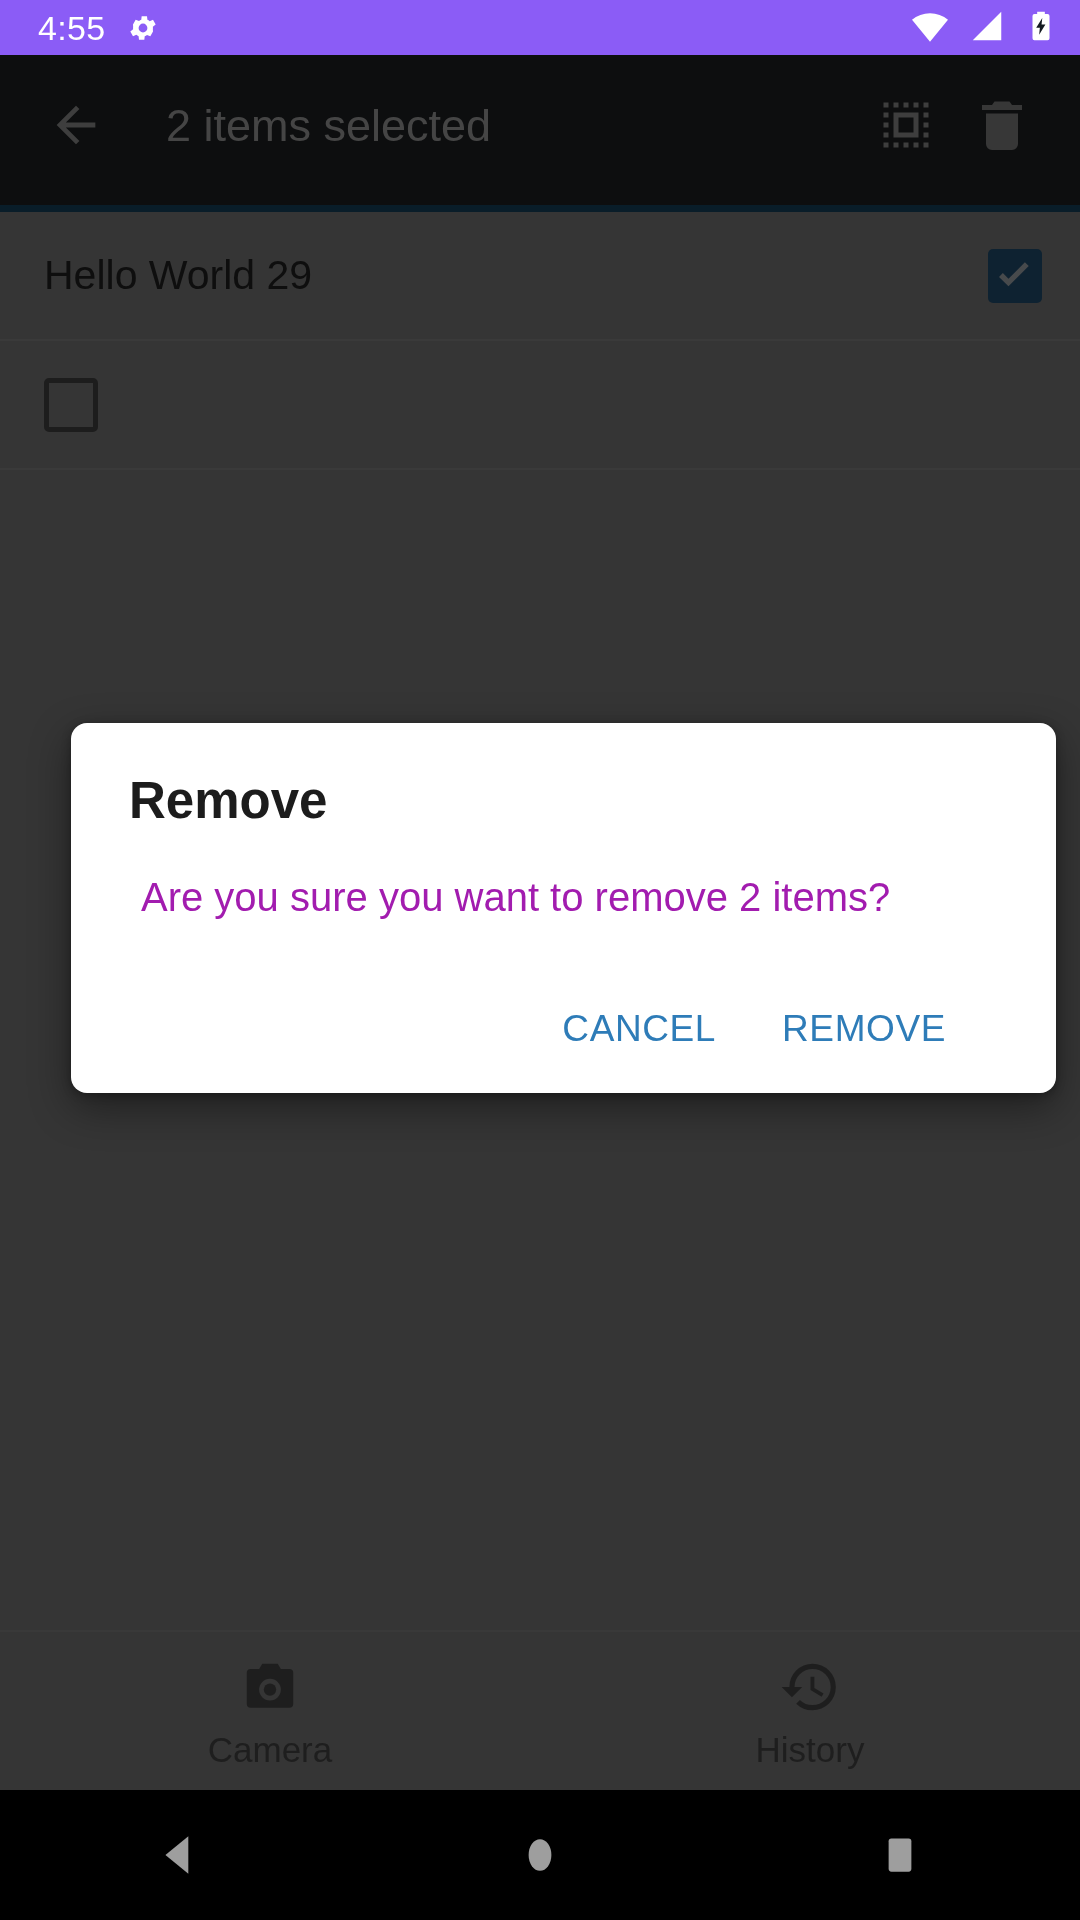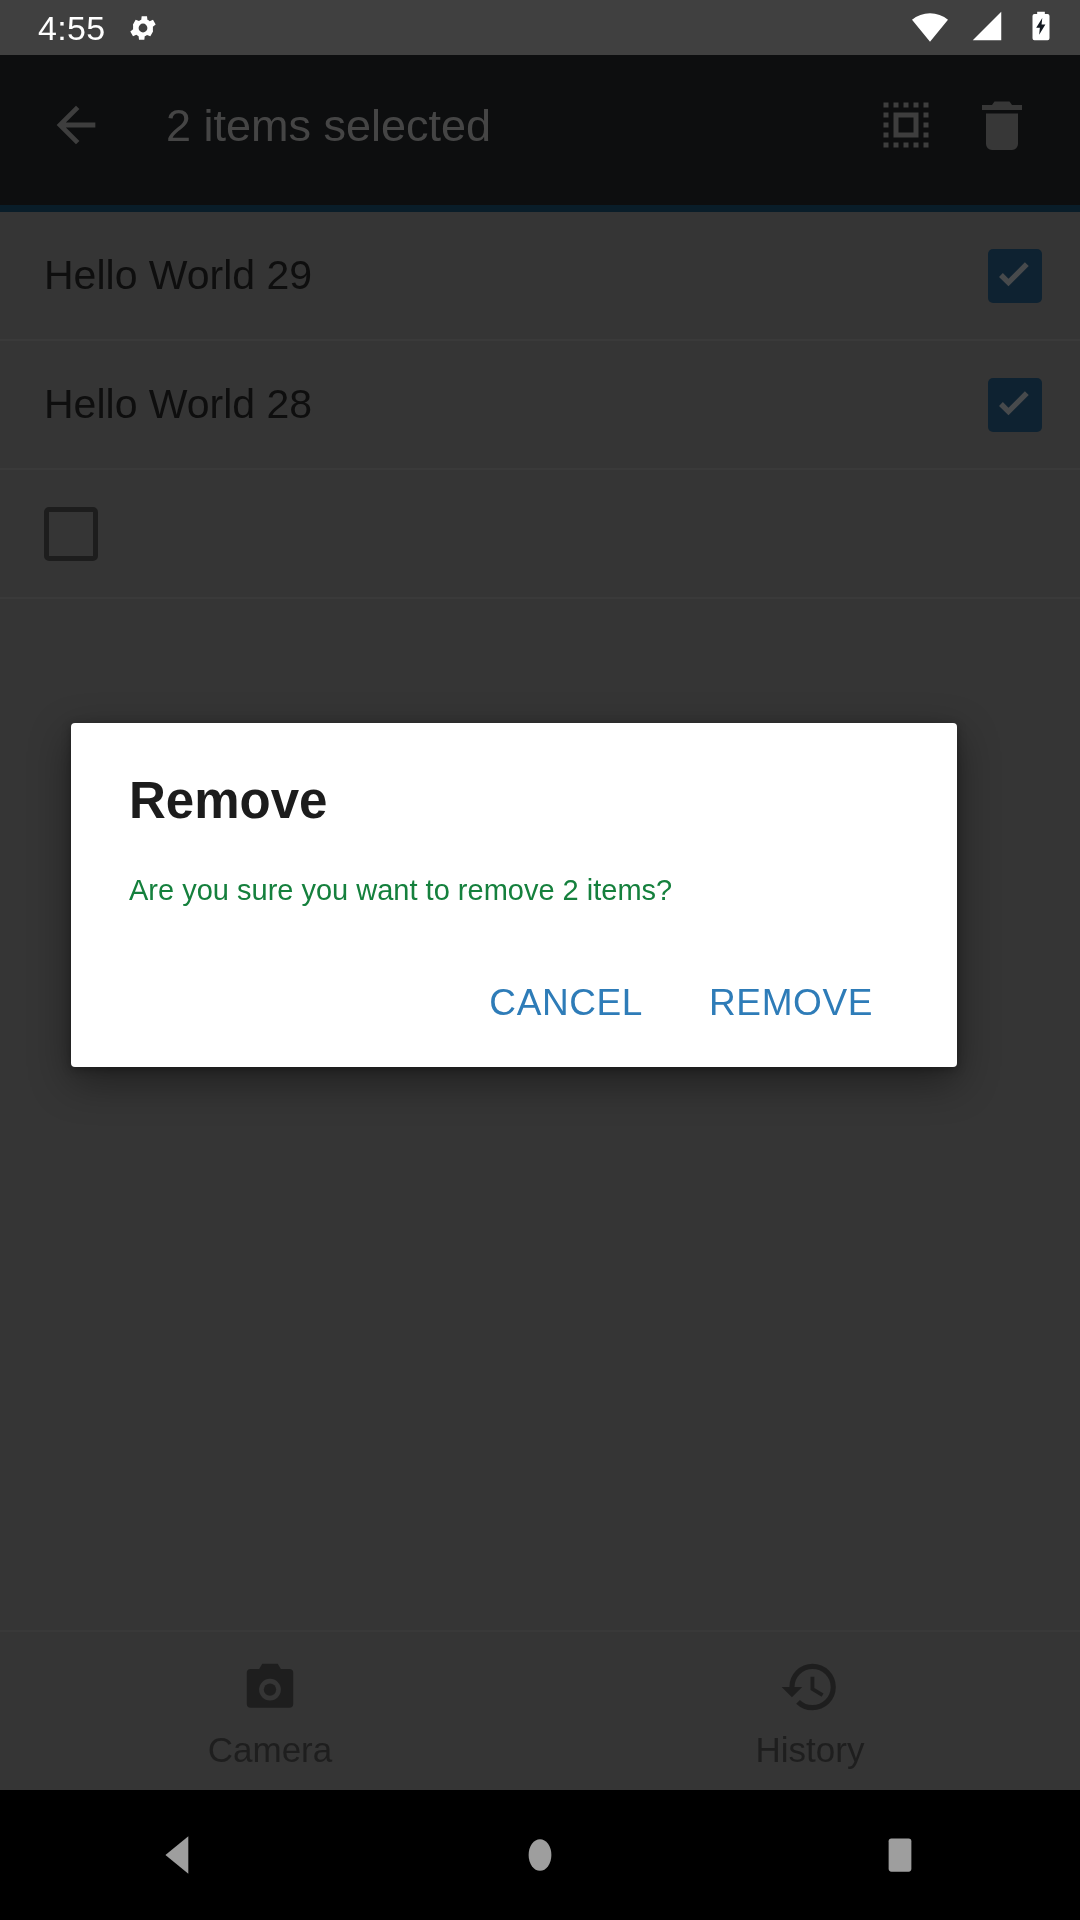--- a/index.html
+++ b/index.html
@@ -16,21 +16,21 @@
     overflow: hidden;
     font-family: "Liberation Sans", sans-serif;
     background: #6a6a6a;
   }
 
   
   #status-bar {
     position: absolute;
     left: 0; top: 0;
     width: 1080px; height: 55px;
-    background: #404040;
+    background: #8b5cf6;
     display: flex;
     align-items: center;
     padding: 0 22px 0 38px;
     z-index: 40;
   }
   #status-clock {
     color: #ffffff;
     font-size: 34px;
     letter-spacing: 0.3px;
     line-height: 1;
@@ -165,39 +165,39 @@
     left: 0; top: 55px;
     width: 1080px; height: 1735px;
     background: rgba(0,0,0,0.50);
     z-index: 50;
   }
 
   
   #dialog {
     position: absolute;
     left: 71px; top: 723px;
-    width: 886px;
+    width: 985px;
     background: #ffffff;
-    border-radius: 4px;
+    border-radius: 16px;
     z-index: 60;
     box-shadow: 0 14px 40px rgba(0,0,0,0.42), 0 2px 10px rgba(0,0,0,0.30);
-    padding: 52px 58px 0 58px;
+    padding: 52px 84px 0 58px;
   }
   #dialog-title {
     color: #1c1c1c;
     font-size: 51px;
     font-weight: bold;
     line-height: 1;
     margin: 0 0 46px 0;
   }
   #dialog-message {
-    color: #15803d;
-    font-size: 29px;
+    color: #a21caf;
+    font-size: 40px;
     line-height: 1.25;
-    margin: 0;
+    margin: 12px;
   }
   #dialog-actions {
     display: flex;
     justify-content: flex-end;
     align-items: center;
     gap: 14px;
     padding: 56px 0 26px 0;
   }
   .dialog-btn {
     background: none;
@@ -221,28 +221,20 @@
 
     <div class="list-row">
       <span class="row-label">Hello World 29</span>
       <span class="cbox checked">
         <svg width="54" height="54" viewBox="0 0 24 24">
           <path d="M9.1 16.6 4.9 12.4l1.7-1.7 2.5 2.5 7.3-7.3 1.7 1.7z" fill="#8e9499"></path>
         </svg>
       </span>
     </div>
 
-    <div class="list-row">
-      <span class="row-label">Hello World 28</span>
-      <span class="cbox checked">
-        <svg width="54" height="54" viewBox="0 0 24 24">
-          <path d="M9.1 16.6 4.9 12.4l1.7-1.7 2.5 2.5 7.3-7.3 1.7 1.7z" fill="#8e9499"></path>
-        </svg>
-      </span>
-    </div>
 
     <div class="list-row">
       <span class="cbox unchecked"></span>
     </div>
 
   </div>
 
   <div id="bottom-nav">
 
     <div class="nav-tab">

